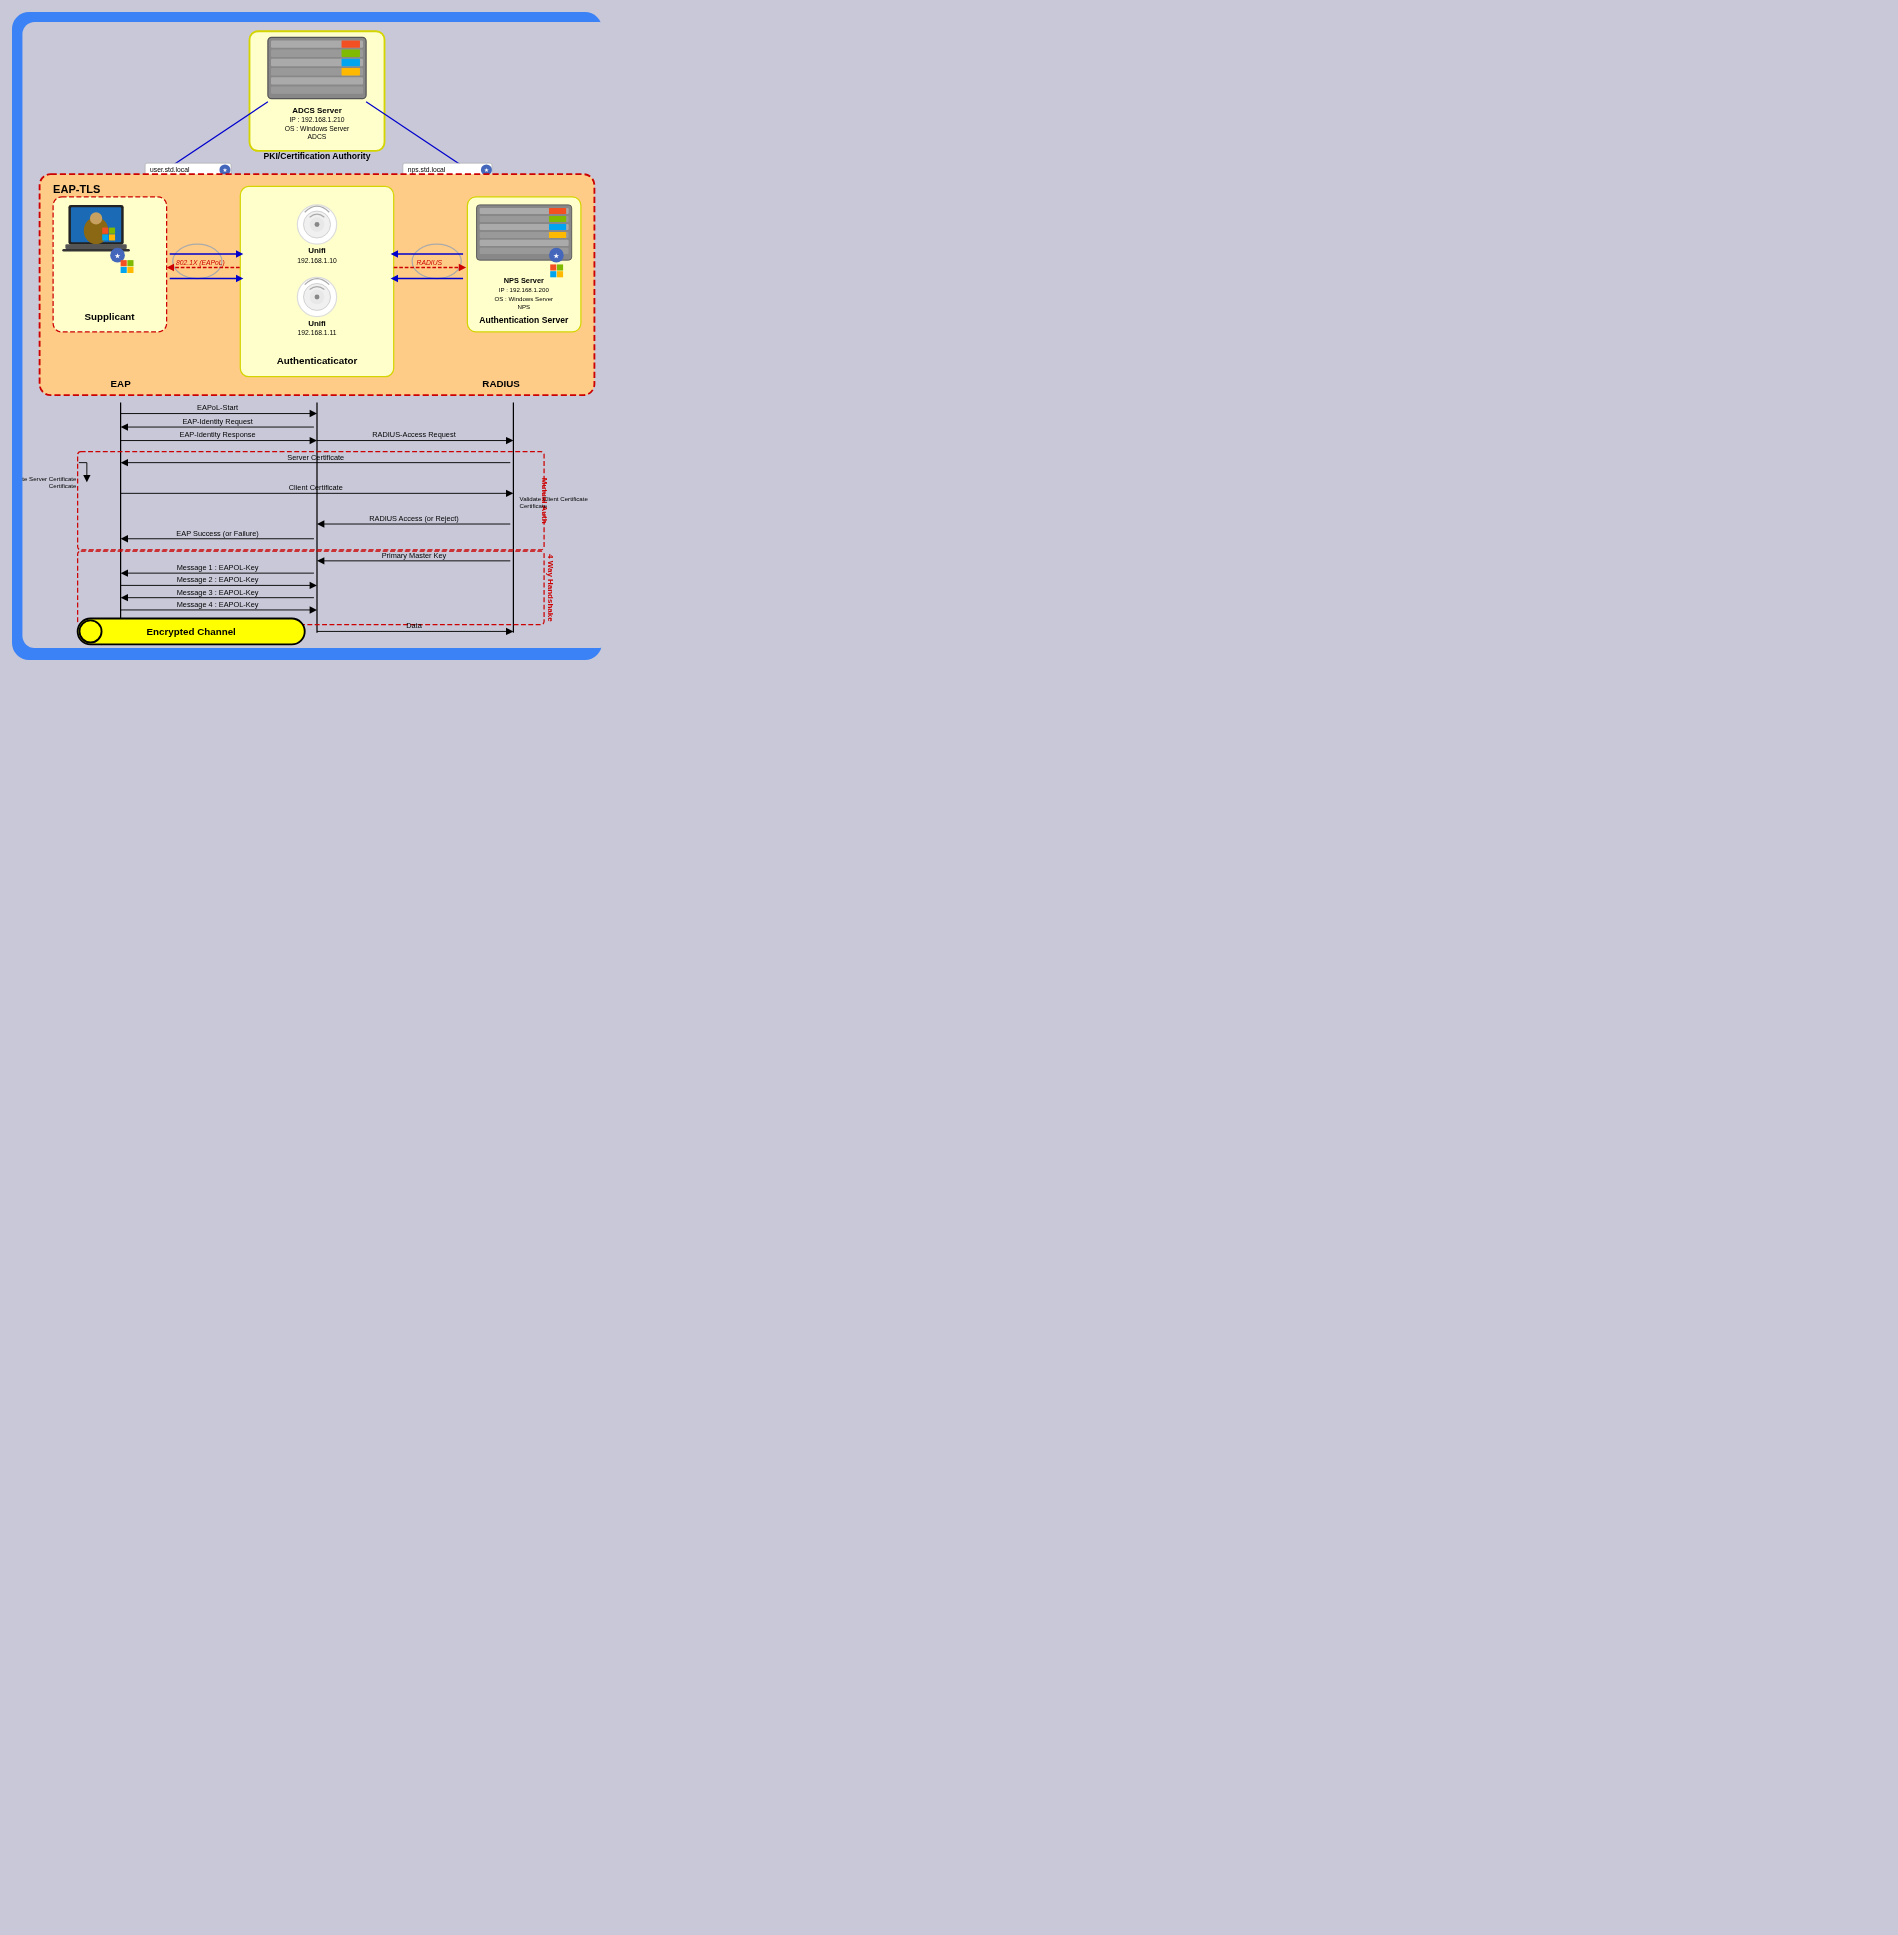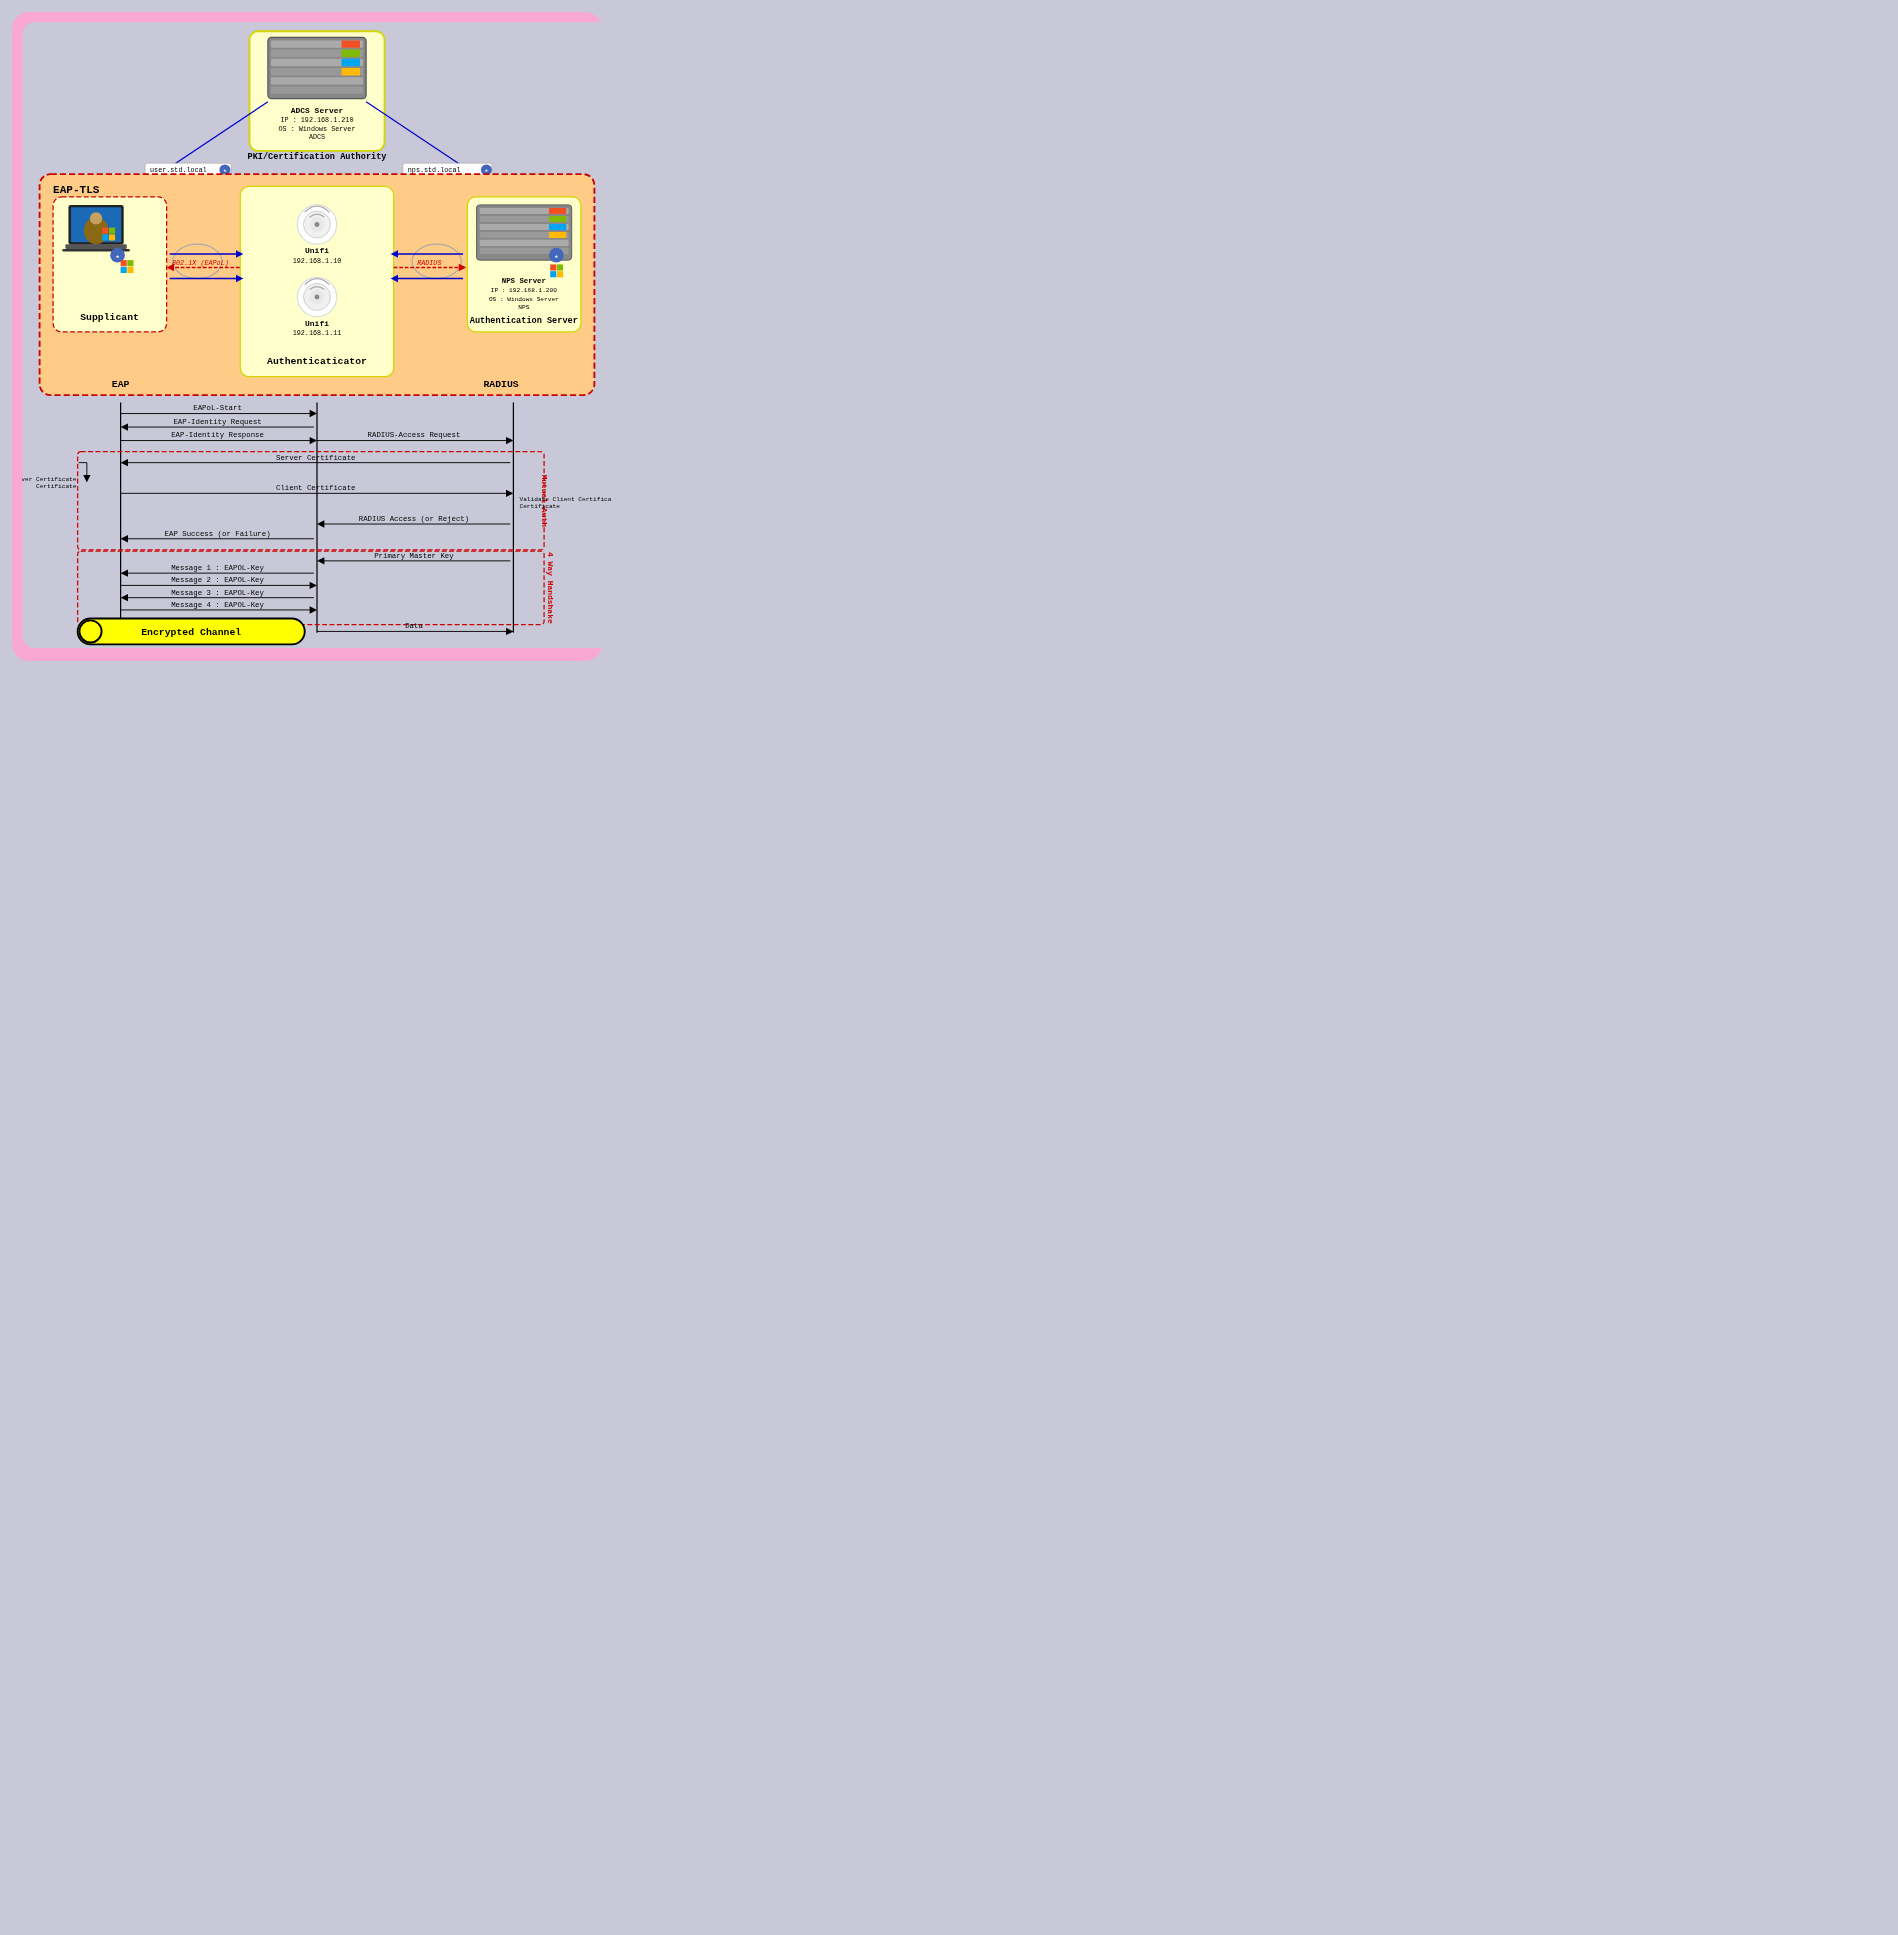--- a/index.html
+++ b/index.html
@@ -7,24 +7,23 @@
       background: #c8c8d8;
       font-family: Arial, sans-serif;
       width: 614px;
       min-height: 626px;
       border-radius: 18.4px;
       overflow: hidden;
       padding: 12.3px;
     }
 
     .outer-bg {
-      background: #f9a8d4;
+      background: #3b82f6;
       border-radius: 17px;
       padding: 9.8px;
-      font-family: Liberation Mono, monospace;
     }
   </style>
 </head>
 <body>
 
 <div class="outer-bg">
 
   
   <svg xmlns="http://www.w3.org/2000/svg" width="590" height="626" viewBox="0 0 960 1020">
 

